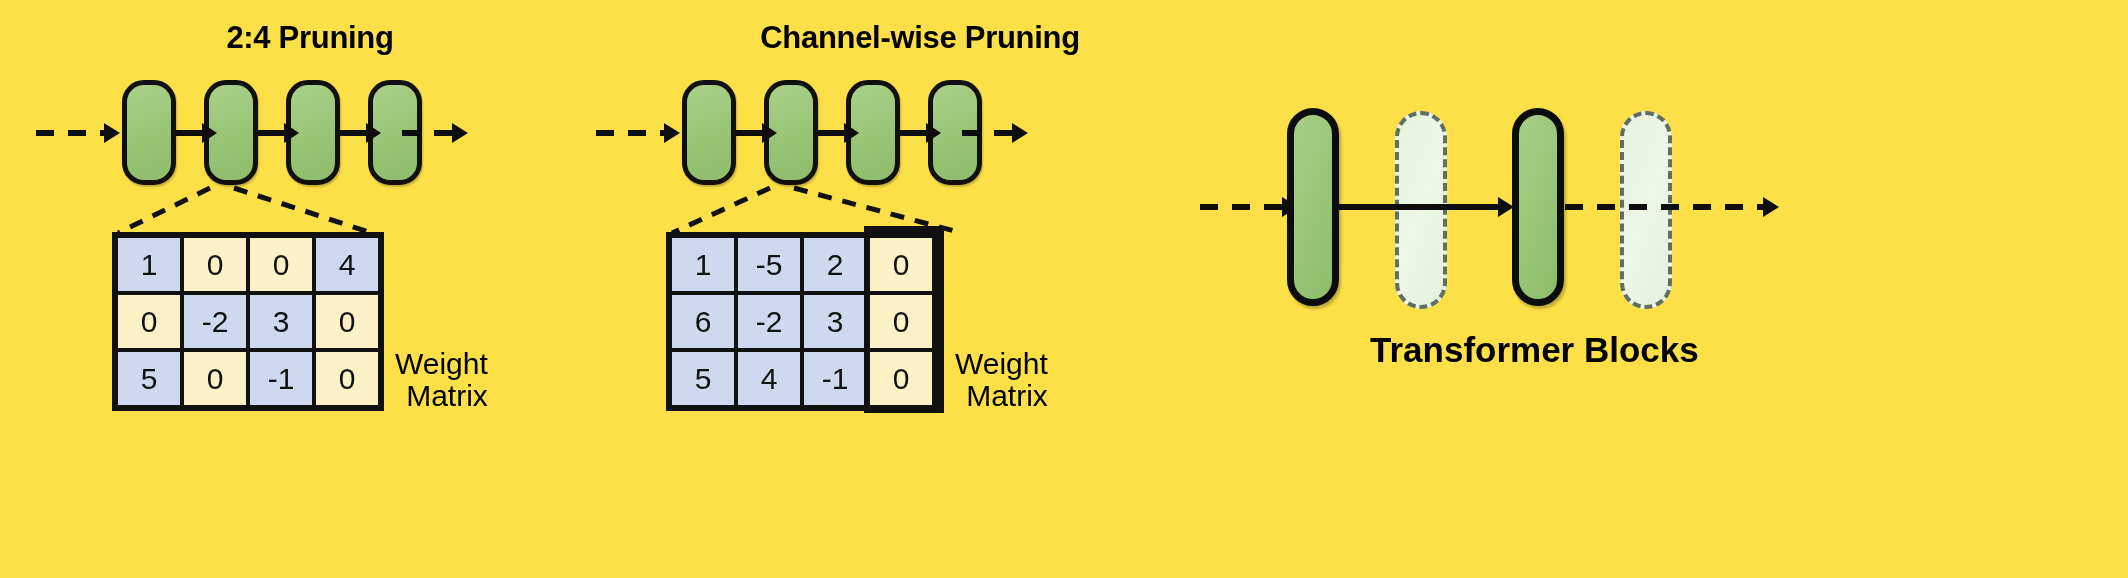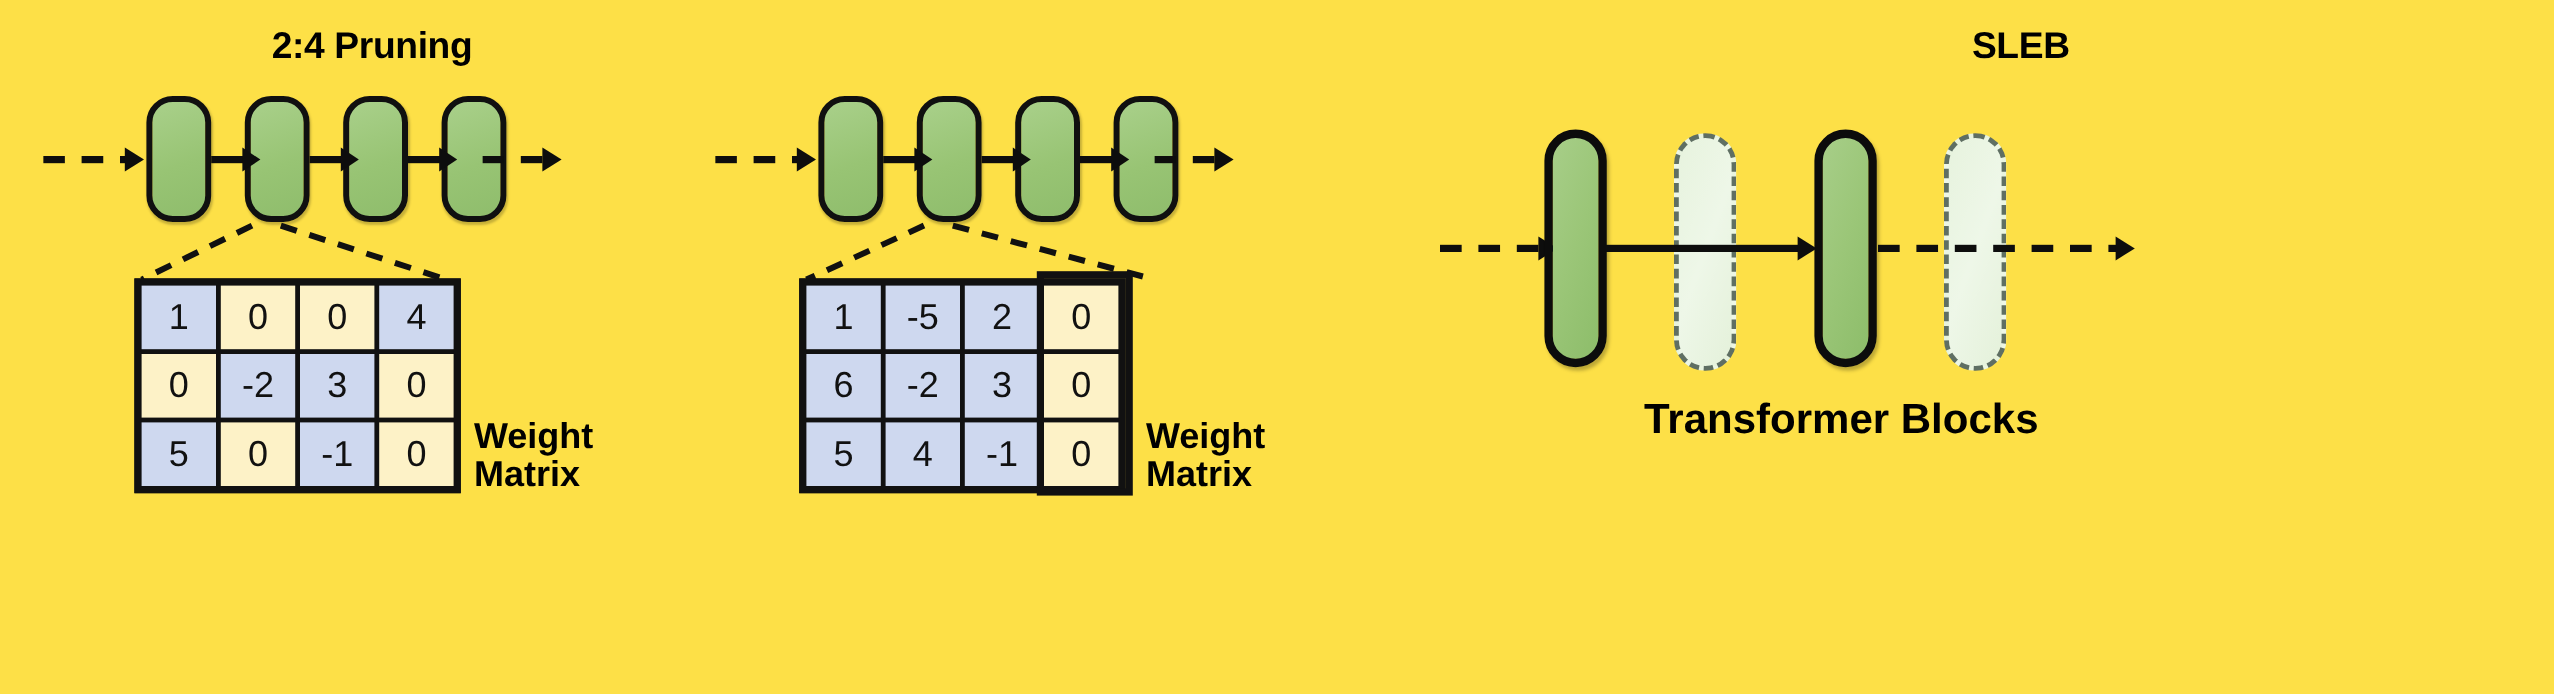--- a/index.html
+++ b/index.html
@@ -128,25 +128,26 @@
   .col-outline {
     position: absolute;
     border: 6px solid #111111;
     box-sizing: border-box;
     pointer-events: none;
   }
 
   
   .weight-caption {
     position: absolute;
-    font-weight: bold;
+    font-weight: normal;
     font-size: 30px;
     line-height: 1.06;
     color: #000000;
     white-space: pre-line;
+    text-align: right;
   }
 
   
   .callout { position: absolute; left: 0; top: 0; overflow: visible; }
 
   
   .sleb-stage { position: absolute; }
   .sleb-block {
     position: absolute;
     width: 52px;
@@ -215,20 +216,21 @@
       <div class="cell blue">-1</div>
       <div class="cell yellow">0</div>
     </div>
 
     <div class="weight-caption" style="left:395px; top:348px;">Weight
 Matrix</div>
   </div>
 
   <div class="panel" id="panel-channel">
 
+    <div class="panel-title" id="title-channel">Channel-wise Pruning</div>
 
     <div class="arrow-dashed with-head" style="position:absolute; left:-4px; top:130px; width:70px;"></div>
 
     <div class="block-row" style="left:82px; top:80px;">
       <div class="green-block"></div>
       <div class="arrow-solid-short"></div>
       <div class="green-block"></div>
       <div class="arrow-solid-short"></div>
       <div class="green-block"></div>
       <div class="arrow-solid-short"></div>
@@ -260,21 +262,20 @@
     </div>
 
     <div class="col-outline" style="left:264px; top:226px; width:80px; height:187px;"></div>
 
     <div class="weight-caption" style="left:355px; top:348px;">Weight
 Matrix</div>
   </div>
 
   <div class="panel" id="panel-sleb">
 
-    <div class="panel-title" id="title-sleb">SLEB</div>
 
     <div class="sleb-stage" style="left:0; top:0; width:888px; height:578px;">
 
       <div class="arrow-dashed with-head" style="position:absolute; left:-40px; top:204px; width:84px;"></div>
 
       <div class="sleb-block kept" style="left:47px; top:108px;"></div>
 
       <div class="sleb-block removed" style="left:155px; top:111px;"></div>
 
       <div style="position:absolute; left:98px; top:204px; width:164px; height:6px; background:#0d0d0d;"></div>

